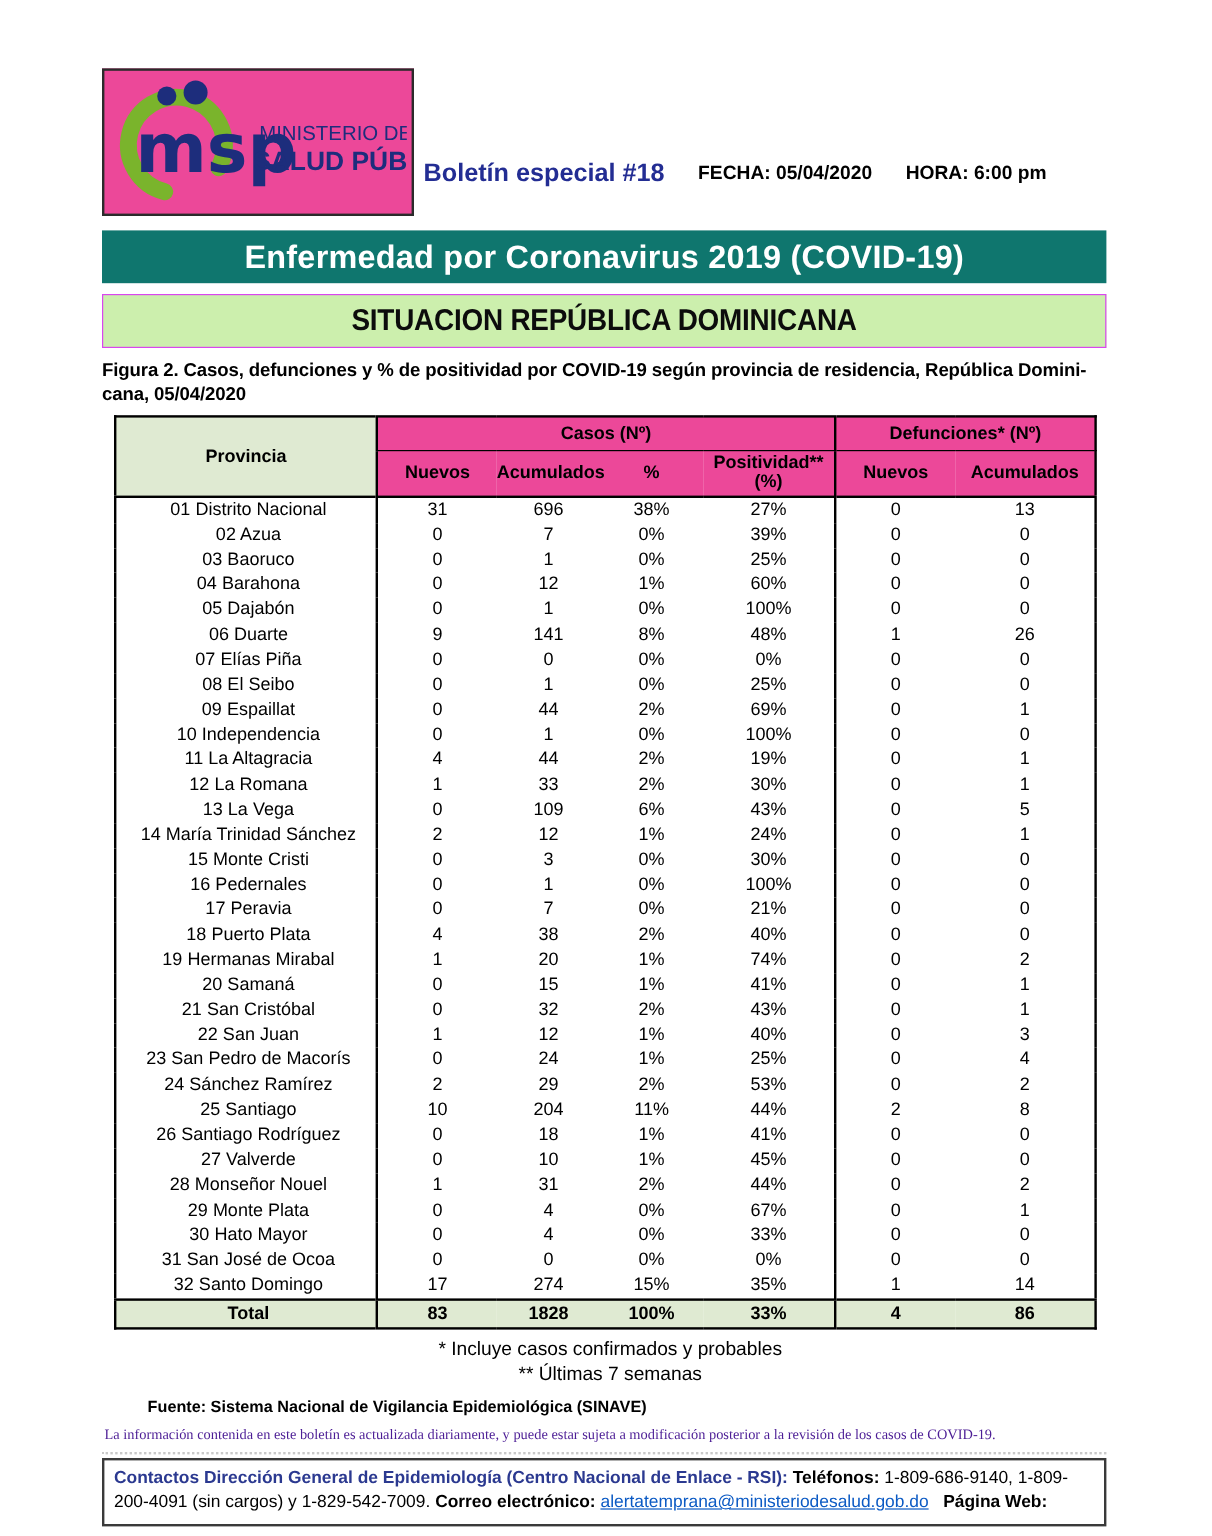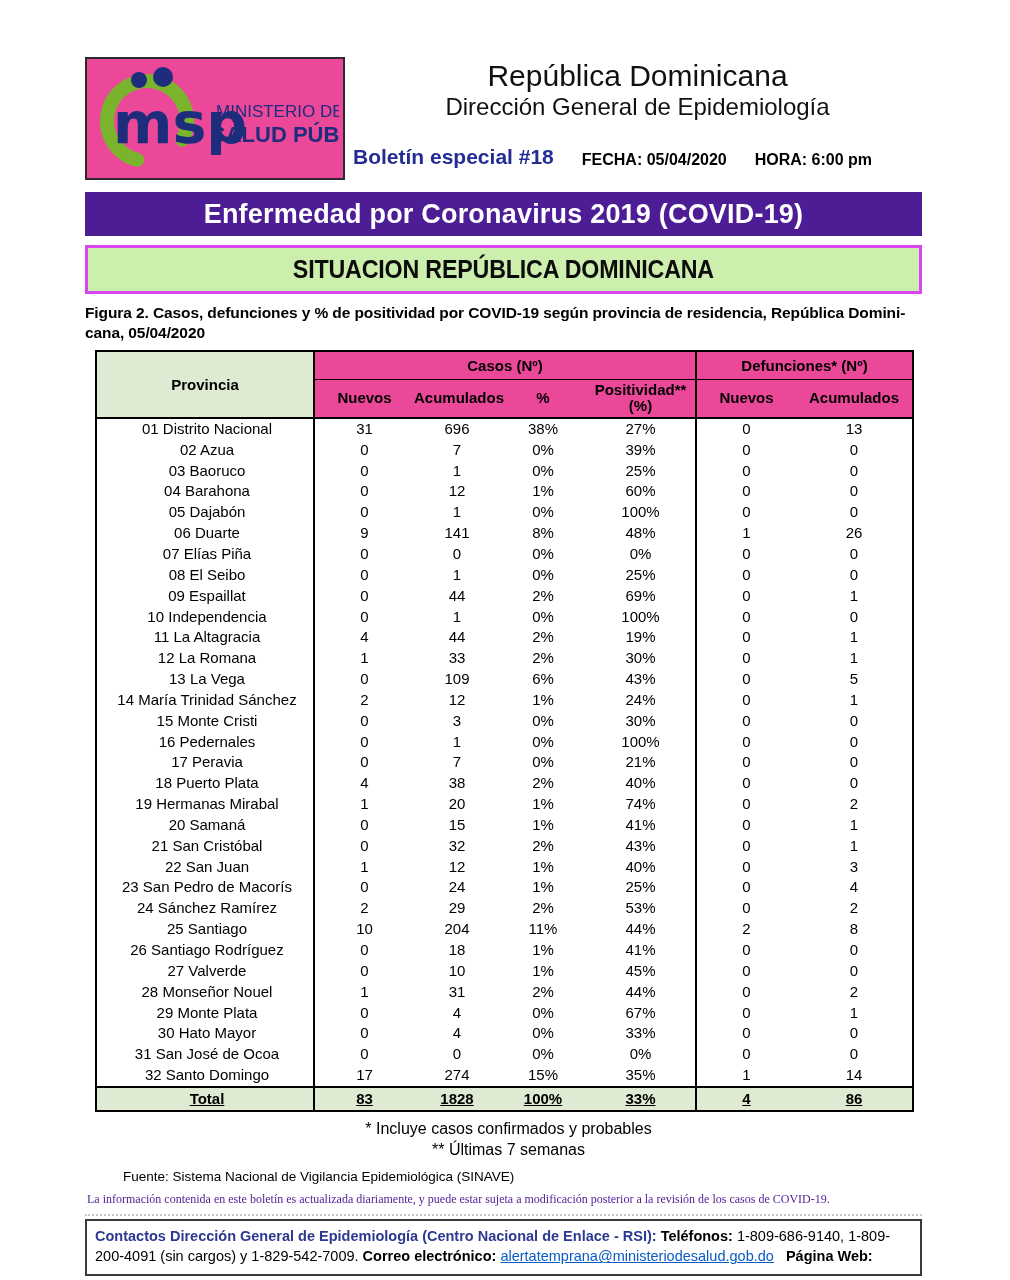--- a/index.html
+++ b/index.html
@@ -5,28 +5,28 @@
   html,body{margin:0;padding:0;background:#fff;width:1010px;height:1280px;overflow:hidden;
     font-family:"Liberation Sans","DejaVu Sans",sans-serif;color:#000;}
   .page{position:relative;width:837px;margin:0 0 0 85px;padding-top:57px;}
 
   
   .masthead{position:relative;height:125px;}
   .logo-box{position:absolute;left:0;top:0;width:256px;height:119px;border:2px solid #2b2b2b;background:#ec4899;}
   .mast-right{position:absolute;left:268px;top:2px;width:569px;text-align:center;}
   .mast-title{font-size:30px;line-height:1.1;color:#111;}
   .mast-subtitle{font-size:24px;line-height:1.25;color:#111;}
-  .mast-meta{position:absolute;left:268px;top:88px;width:569px;display:flex;align-items:flex-end;}
+  .mast-meta{position:absolute;left:268px;top:76px;width:569px;display:flex;align-items:center;}
   .bulletin{color:#232d93;font-weight:bold;font-size:21px;}
   .meta-item{font-weight:bold;font-size:16px;margin-left:28px;white-space:nowrap;}
 
   
-  .banner-blue{margin-top:10px;height:44px;background:#4c1d95;color:#fff;font-weight:bold;
+  .banner-blue{margin-top:10px;height:44px;background:#0f766e;color:#fff;font-weight:bold;
     font-size:27px;text-align:center;line-height:44px;letter-spacing:.2px;}
-  .banner-green{margin-top:9px;height:43px;background:#ccefad;border:3px solid #d946ef;
+  .banner-green{margin-top:9px;height:43px;background:#ccefad;border:1px solid #d946ef;
     text-align:center;line-height:43px;}
   .banner-green span{display:inline-block;font-weight:bold;font-size:25px;color:#0c0c0c;
     transform:scaleX(.93);letter-spacing:-.2px;}
 
   .fig-caption{margin-top:9px;font-weight:bold;font-size:15.5px;line-height:1.32;
     white-space:pre-line;letter-spacing:-.1px;}
 
   
   table.prov{border-collapse:collapse;margin:6px 0 0 10px;width:817px;table-layout:fixed;
     font-size:15px;}
@@ -36,25 +36,25 @@
   tr.group-row th{height:27px;font-size:15px;}
   tr.group-row th.grp{border-bottom:1.2px solid #000;}
   tr.sub-row th{height:37px;font-size:15px;line-height:1.12;white-space:pre-line;}
   th.prov-h{background:#dfead2;}
   tbody{border-top:2px solid #000;}
   tbody td{height:20.85px;line-height:20.85px;}
   .c-prov{text-align:center;padding-left:4px !important;white-space:nowrap;}
   .c-num{text-align:center;}
   .v-div{border-left:2px solid #000;}
   tr.total-row{border-top:2px solid #000;background:#dfead2;font-weight:bold;}
-  tr.total-row td{height:22px;line-height:22px;text-decoration:underline;}
+  tr.total-row td{height:22px;line-height:22px;}
 
   
   .footnotes{margin:6px 0 0 10px;font-size:16px;line-height:21px;text-align:center;}
-  .fuente{margin:9px 0 0 14px;font-size:13.5px;font-weight:normal;padding-left:24px;}
+  .fuente{margin:9px 0 0 14px;font-size:13.5px;font-weight:bold;padding-left:24px;}
   .disclaimer{margin:8px 0 0 2px;font-family:"Liberation Serif","DejaVu Serif",serif;
     font-size:12px;color:#4c1d95;}
   .dotted-sep{border-top:2px dotted #c9c9c9;margin:7px 0 0 0;}
 
   
   .contacts{margin-top:3px;border:2px solid #3a3a3a;padding:5px 8px 7px 8px;
     font-size:14.5px;line-height:1.42;}
   .c-title{color:#2b3990;font-weight:bold;}
   .c-label{color:#000;font-weight:bold;}
   .c-plain{color:#000;font-weight:normal;}
@@ -68,24 +68,20 @@
   <div class="masthead">
     <div class="logo-box">
       <svg width="252" height="115" viewBox="0 0 252 115">
         <circle cx="60" cy="62" r="40" fill="none" stroke="#7ab42c" stroke-width="14" stroke-linecap="round" stroke-dasharray="198 54" transform="rotate(104 60 62)"></circle>
         <circle cx="52" cy="21" r="8" fill="#1d2d7c"></circle>
         <circle cx="76" cy="18" r="10" fill="#1d2d7c"></circle>
         <text x="26" y="84" font-size="57" font-weight="bold" fill="#1d2d7c" font-family="DejaVu Sans, sans-serif">msp</text>
         <text x="129" y="58" font-size="17" fill="#1d2d7c" font-family="Liberation Sans, sans-serif">MINISTERIO DE</text>
         <text x="124" y="83" font-size="22" font-weight="bold" fill="#1d2d7c" font-family="Liberation Sans, sans-serif">SALUD PÚBLICA</text>
       </svg>
-    </div>
-    <div class="mast-right">
-      <div class="mast-title">República Dominicana</div>
-      <div class="mast-subtitle">Dirección General de Epidemiología</div>
     </div>
     <div class="mast-meta">
       <span class="bulletin">Boletín especial #18</span>
       <span class="meta-item">FECHA: 05/04/2020</span>
       <span class="meta-item">HORA: 6:00 pm</span>
     </div>
   </div>
 
   <div class="banner-blue">Enfermedad por Coronavirus 2019 (COVID-19)</div>
   <div class="banner-green">

